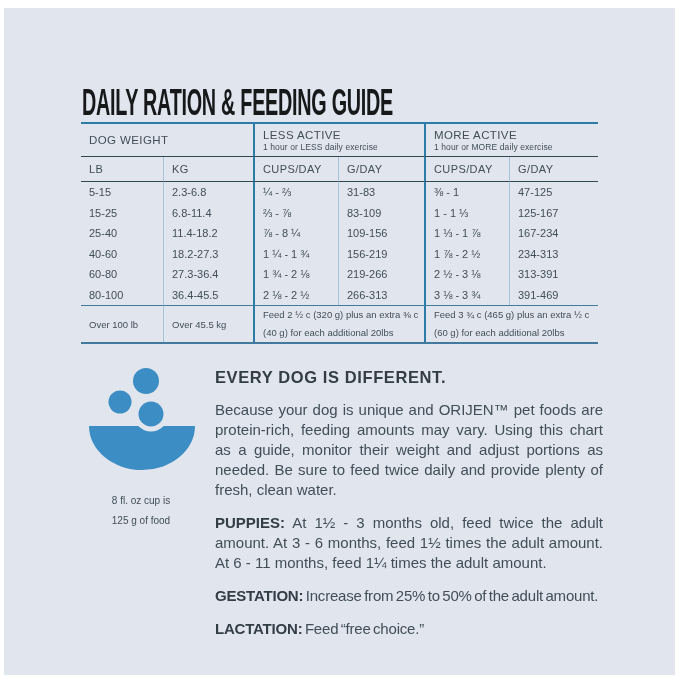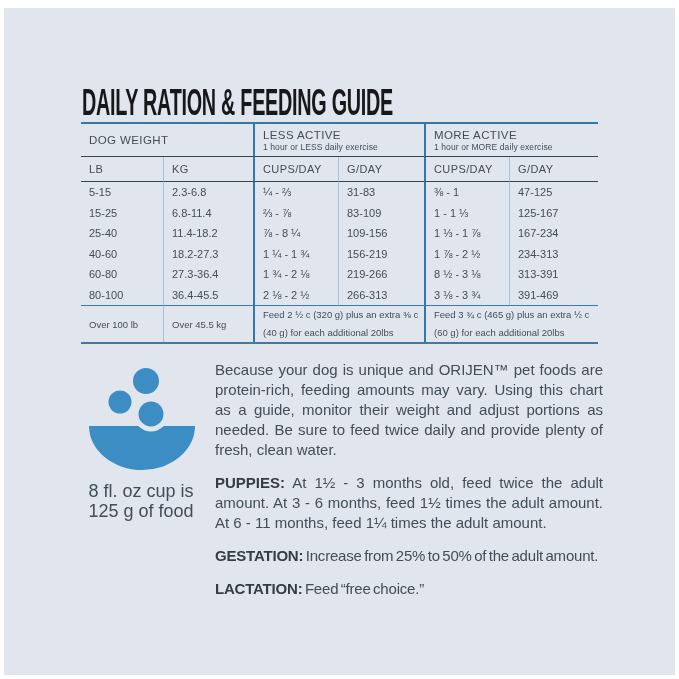--- a/index.html
+++ b/index.html
@@ -66,22 +66,22 @@
     grid-column:span 2;
     font-size:9.5px;line-height:18px;align-items:center;
   }
   
   .figure{
     position:absolute;left:70px;top:352px;width:134px;
     display:flex;flex-direction:column;align-items:center;
   }
   .figure svg{display:block;}
   .cup-note{
-    margin-top:5px;text-align:center;
-    font-size:18px;line-height:20px;color:var(--text);
+    margin-top:15px;text-align:center;
+    font-size:10px;line-height:20px;color:var(--text);
   }
   
   .info{
     position:absolute;left:211px;top:352px;width:388px;
   }
   .info h2{
     font-size:16.5px;font-weight:bold;color:#323d46;
     letter-spacing:0.6px;margin:8px 0 13px 0;
   }
   .info p{
@@ -147,21 +147,21 @@
     <div class="cell bL-light">18.2-27.3</div>
     <div class="cell bL-strong">1 ¼ - 1 ¾</div>
     <div class="cell bL-light">156-219</div>
     <div class="cell bL-strong">1 ⅞ - 2 ½</div>
     <div class="cell bL-light">234-313</div>
 
     <div class="cell">60-80</div>
     <div class="cell bL-light">27.3-36.4</div>
     <div class="cell bL-strong">1 ¾ - 2 ⅛</div>
     <div class="cell bL-light">219-266</div>
-    <div class="cell bL-strong">8 ½ - 3 ⅛</div>
+    <div class="cell bL-strong">2 ½ - 3 ⅛</div>
     <div class="cell bL-light">313-391</div>
 
     <div class="cell">80-100</div>
     <div class="cell bL-light">36.4-45.5</div>
     <div class="cell bL-strong">2 ⅛ - 2 ½</div>
     <div class="cell bL-light">266-313</div>
     <div class="cell bL-strong">3 ⅛ - 3 ¾</div>
     <div class="cell bL-light">391-469</div>
 
     <div class="cell foot bT-mid">Over 100 lb</div>
@@ -178,19 +178,20 @@
       <circle cx="69" cy="54" r="17.5" fill="#e1e5ee"></circle>
       <circle cx="69" cy="54" r="12.5" fill="#3c8dc4"></circle>
     </svg>
     <div class="cup-note">
       <div>8 fl. oz cup is</div>
       <div>125 g of food</div>
     </div>
   </div>
 
   <div class="info">
+    <h2>EVERY DOG IS DIFFERENT.</h2>
     <p>Because your dog is unique and ORIJEN™ pet foods are protein-rich, feeding amounts may vary. Using this chart as a guide, monitor their weight and adjust portions as needed. Be sure to feed twice daily and provide plenty of fresh, clean water.</p>
     <p><b>PUPPIES:</b><span> At 1½ - 3 months old, feed twice the adult amount. At 3 - 6 months, feed 1½ times the adult amount. At 6 - 11 months, feed 1¼ times the adult amount.</span></p>
     <p class="tight"><b>GESTATION:</b><span> Increase from 25% to 50% of the adult amount.</span></p>
     <p class="tight"><b>LACTATION:</b><span> Feed “free choice.”</span></p>
   </div>
 
 </div>
 
 </body></html>

